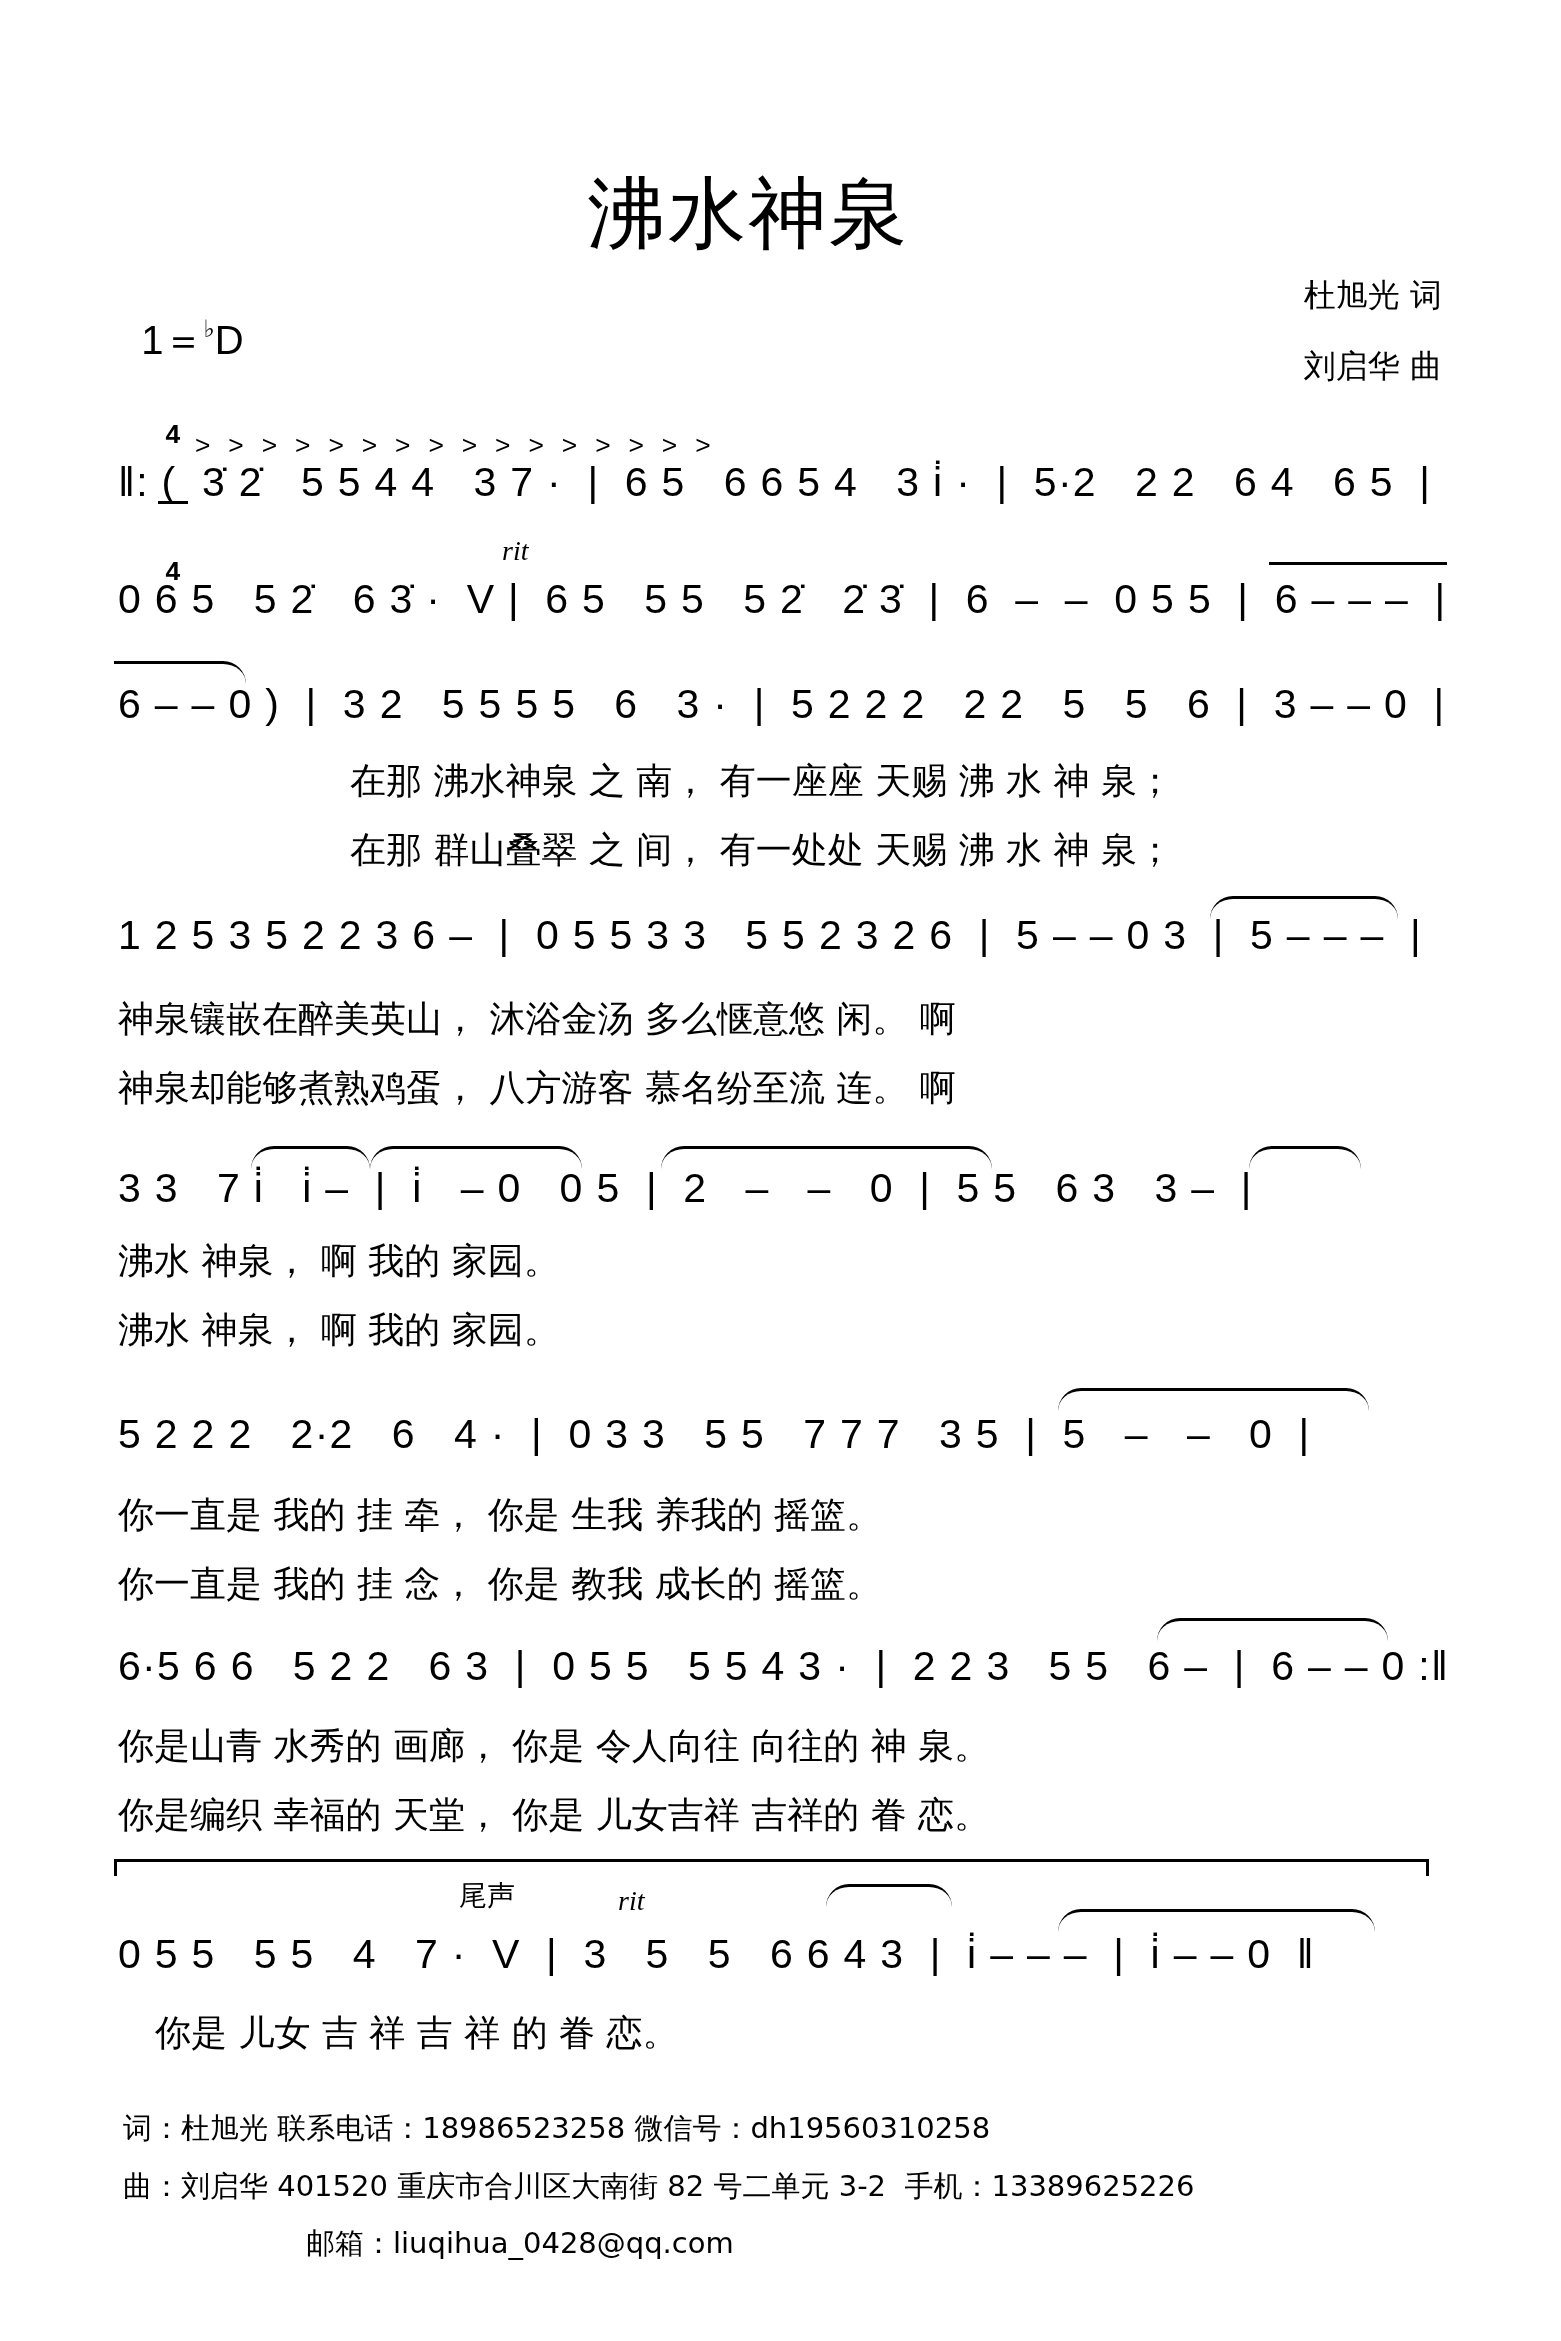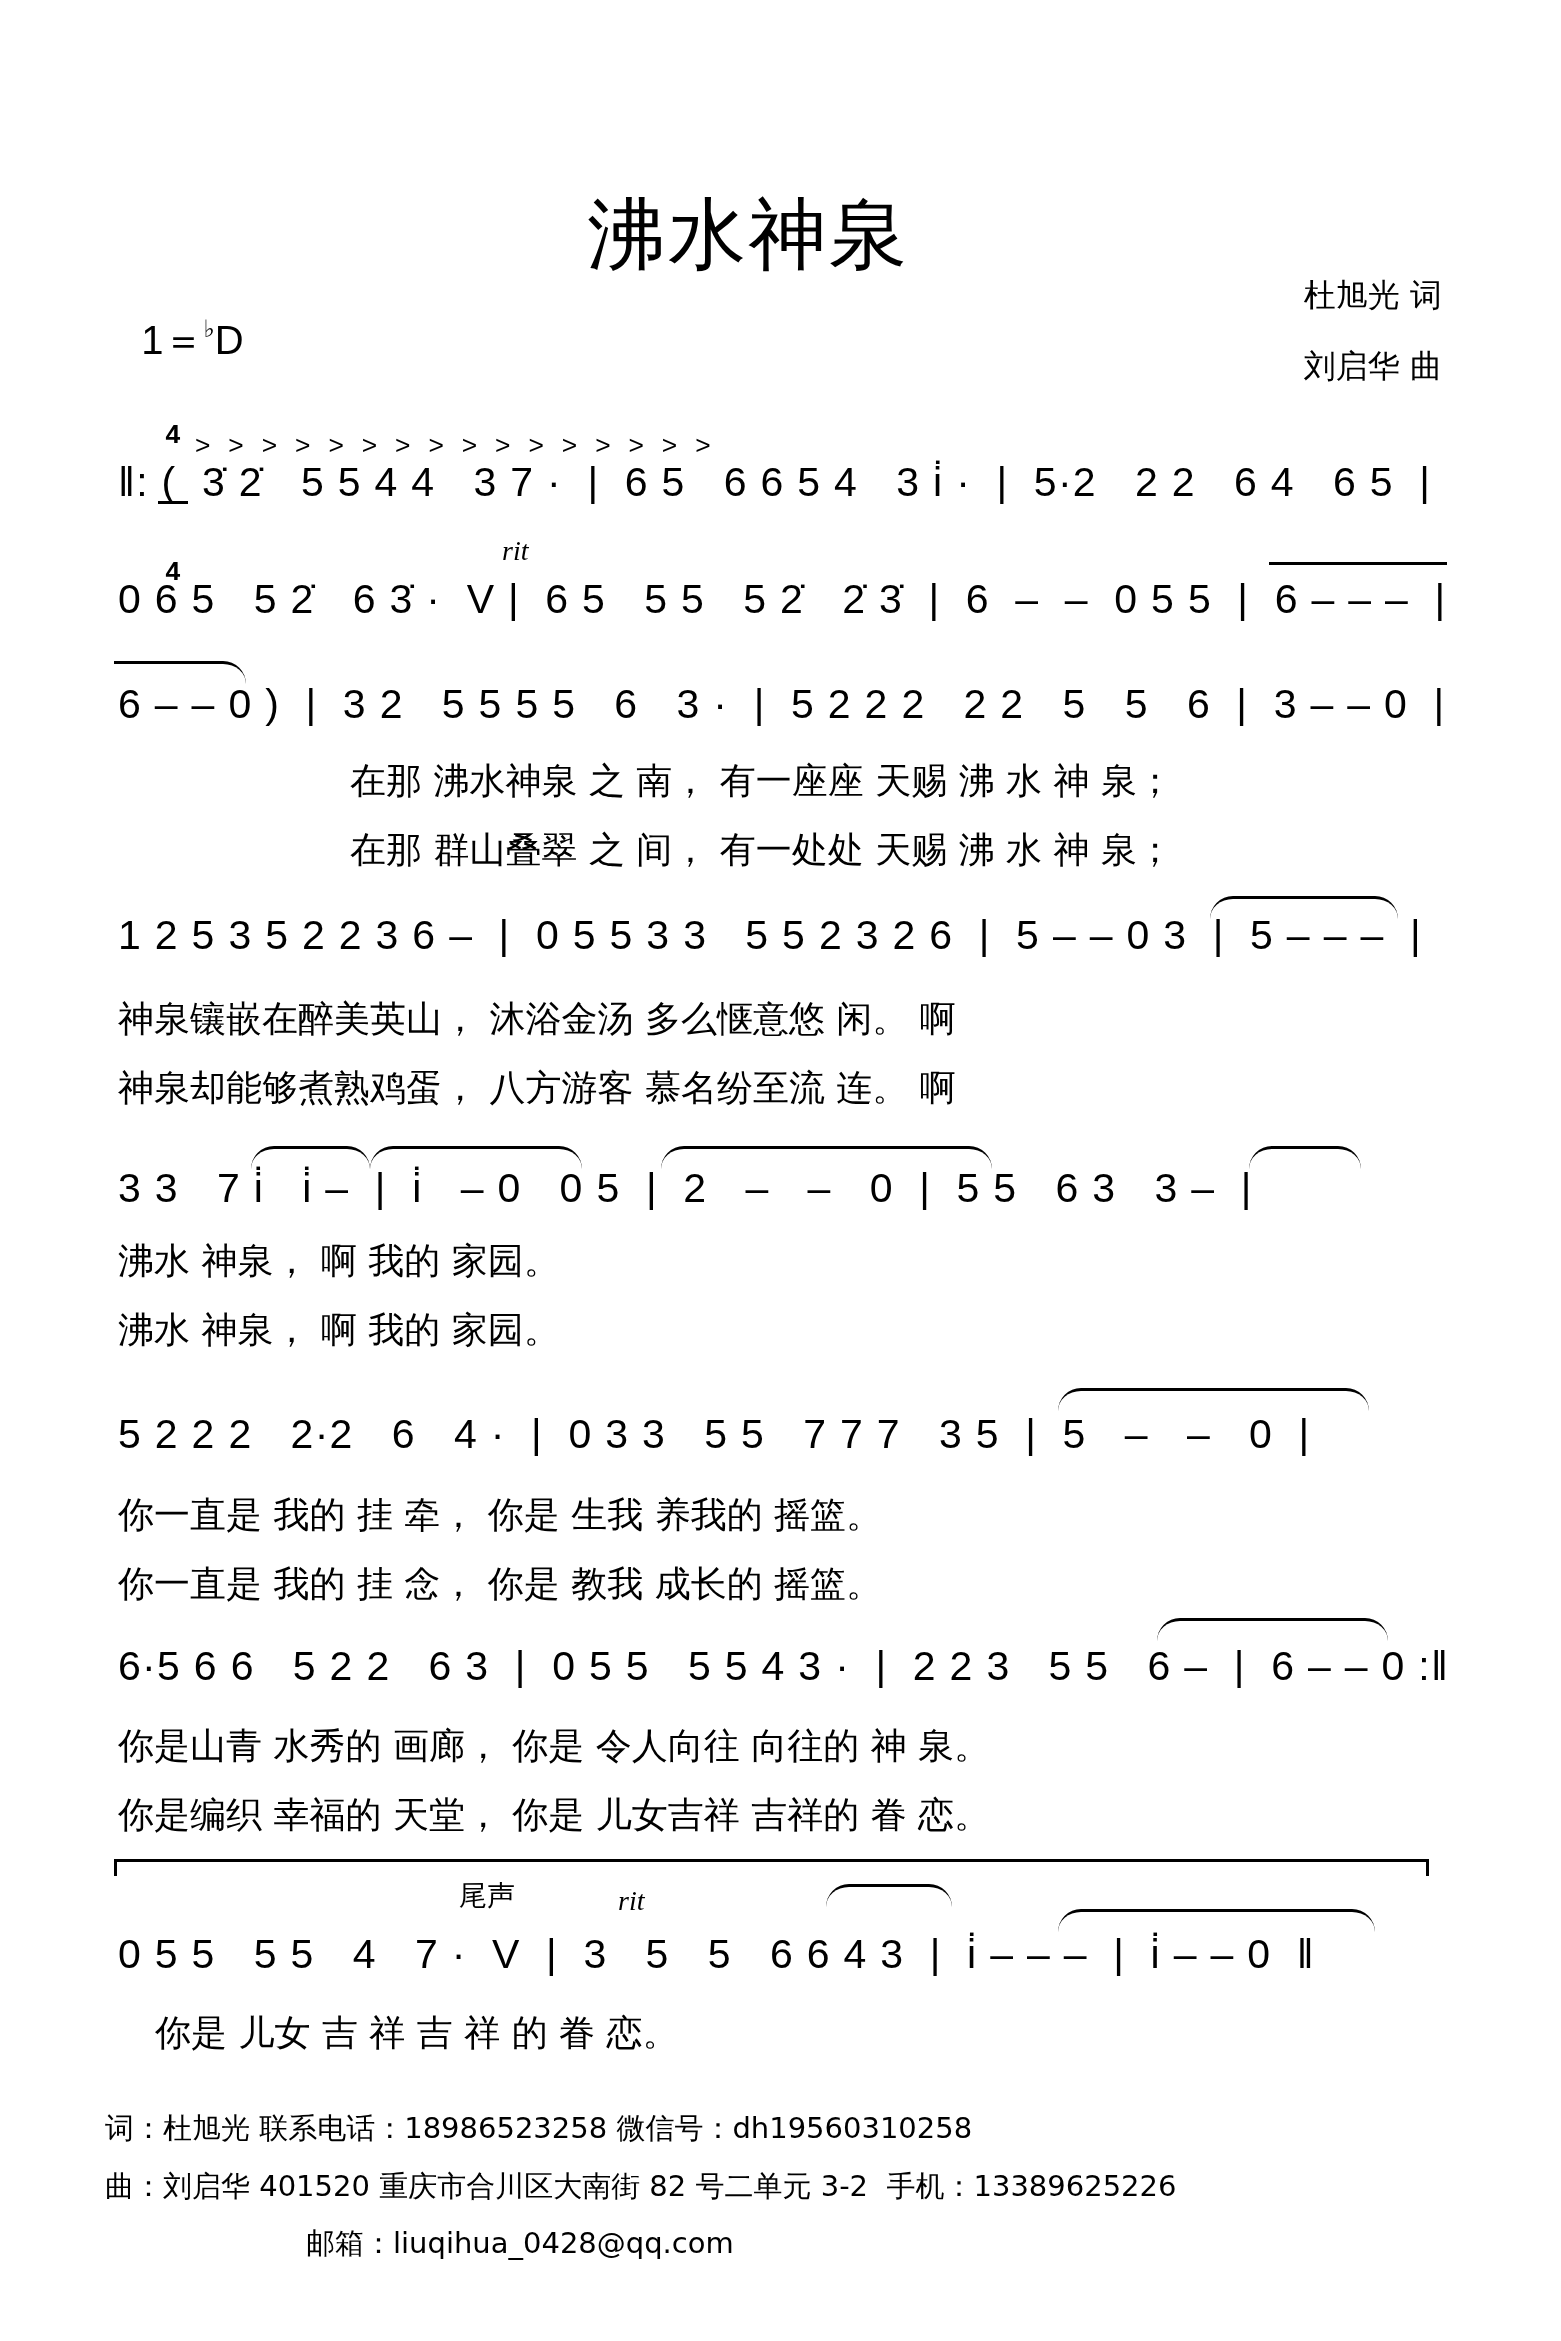--- a/index.html
+++ b/index.html
@@ -1,33 +1,33 @@
 <!DOCTYPE html>
 <html style="font-size:10.6px"><head>
 <meta charset="utf-8">
 <style>
   html, body { margin:0; padding:0; background:#ffffff; }
   body { width:1561px; height:2342px; position:relative; overflow:hidden; color:#000;
          font-family:"Liberation Sans","DejaVu Sans",sans-serif; }
   .abs { position:absolute; white-space:pre; }
   .title { left:0; width:1497px; top:162px; text-align:center; font-size:78px;
-           font-family:"DejaVu Serif","Liberation Serif",serif; letter-spacing:2.6px;margin-top:21px; }
+           font-family:"DejaVu Serif","Liberation Serif",serif; letter-spacing:2.6px; }
   .key { left:119px; top:268px; font-size:40px; }
   .key .flat { font-size:24px; position:relative; top:-17px; }
   .ts { display:inline-block; vertical-align:middle; text-align:center; font-size:26.4px;
         line-height:26.4px; margin-left:17px; font-weight:bold; }
   .ts span { display:block; }
   .ts .bar { height:2.6px; background:#000; margin:1.3px 0; }
   .credit { font-size:32px; font-family:"DejaVu Serif","Liberation Serif",serif; right:119px; }
   .staff { position:absolute; left:118px; width:1329px; font-size:41px; font-weight:normal;
            font-family:"Liberation Sans Narrow","Liberation Sans",sans-serif; letter-spacing:1.3px; }
   .lyric { position:absolute; font-size:36px; font-family:"DejaVu Serif","Liberation Serif",serif; }
   .mark { position:absolute; font-size:28px; }
   .rit { font-style:italic; font-family:"Liberation Serif",serif; }
-  .foot { font-size:29px; font-family:"DejaVu Sans","Liberation Sans",sans-serif; left:105px; }
+  .foot { font-size:29px; font-family:"DejaVu Sans","Liberation Sans",sans-serif; left:123px; }
   .hline { position:absolute; background:#000; }
   .vline { position:absolute; width:2.6px; background:#000; }
   .slur { position:absolute; border-top:3.3px solid #000; border-radius:26.4px 26.4px 0 0; height:20px; }
   .hair { position:absolute; height:0; }
 </style>
 </head>
 <body>
 
 <div class="abs title">沸水神泉</div>
 

